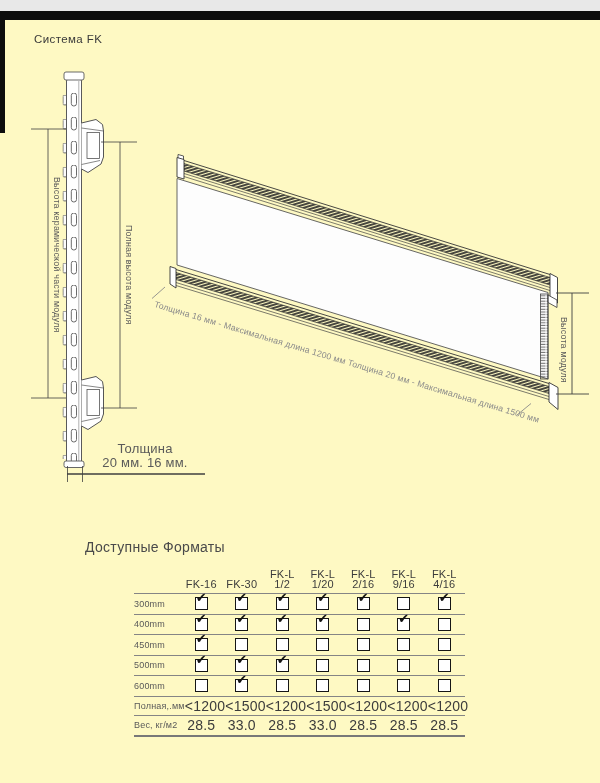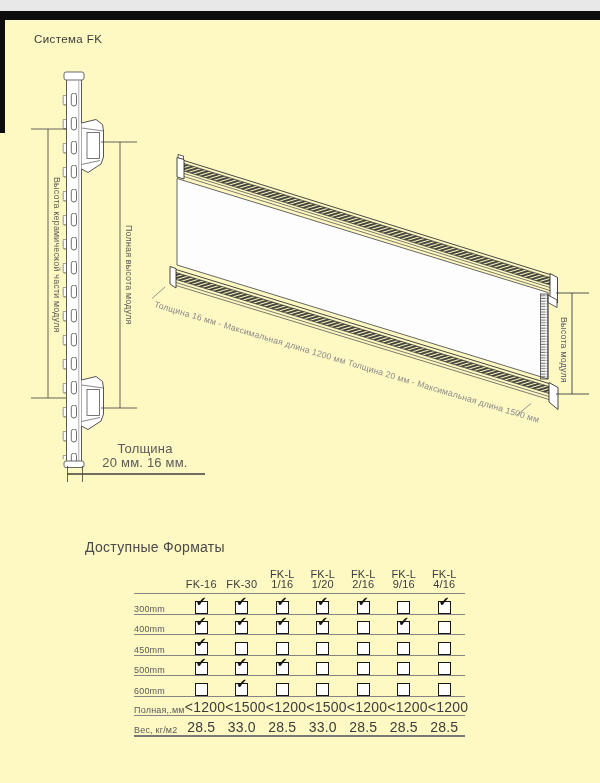--- a/index.html
+++ b/index.html
@@ -30,21 +30,21 @@
   .thickness-label{
     position:absolute;left:101px;top:431px;width:88px;
     text-align:center;font-size:13px;color:#5a5a5a;line-height:13.5px;letter-spacing:.2px;
   }
   .section-title{
     position:absolute;left:85px;top:528px;
     font-size:14px;color:#4a4a4a;letter-spacing:.3px;
   }
   
   .fmt-table{position:absolute;left:134px;top:551px;width:331px;}
-  .t-row{display:flex;align-items:flex-end;height:19.5px;border-top:1.7px solid #858585;}
+  .t-row{display:flex;align-items:center;height:19.5px;border-top:1.7px solid #858585;}
   .t-row.header{border-top:none;height:27px;align-items:flex-end;padding-bottom:4px;}
   .t-row.info{height:18.5px;}
   .t-row.last{border-bottom:2.2px solid #787878;}
   .t-cell{flex:0 0 40.5px;display:flex;flex-direction:column;align-items:center;justify-content:center;text-align:center;}
   .t-row.header .t-cell{justify-content:flex-end;}
   .t-label{flex:0 0 47px;align-items:flex-start;font-size:9px;color:#595959;letter-spacing:.2px;}
   .head-line{font-size:11px;line-height:10px;color:#3c3c3c;letter-spacing:.2px;}
   .t-value{font-size:14px;color:#3c3c3c;letter-spacing:.2px;}
   .cb{width:11px;height:11px;border:1.8px solid #161616;background:#fff;position:relative;}
   .cb .mark{
@@ -167,21 +167,21 @@
       <div class="t-row header">
         <div class="t-cell t-label"></div>
         <div class="t-cell">
           <div class="head-line">FK-16</div>
         </div>
         <div class="t-cell">
           <div class="head-line">FK-30</div>
         </div>
         <div class="t-cell">
           <div class="head-line">FK-L</div>
-          <div class="head-line">1/16</div>
+          <div class="head-line">1/2</div>
         </div>
         <div class="t-cell">
           <div class="head-line">FK-L</div>
           <div class="head-line">1/20</div>
         </div>
         <div class="t-cell">
           <div class="head-line">FK-L</div>
           <div class="head-line">2/16</div>
         </div>
         <div class="t-cell">

